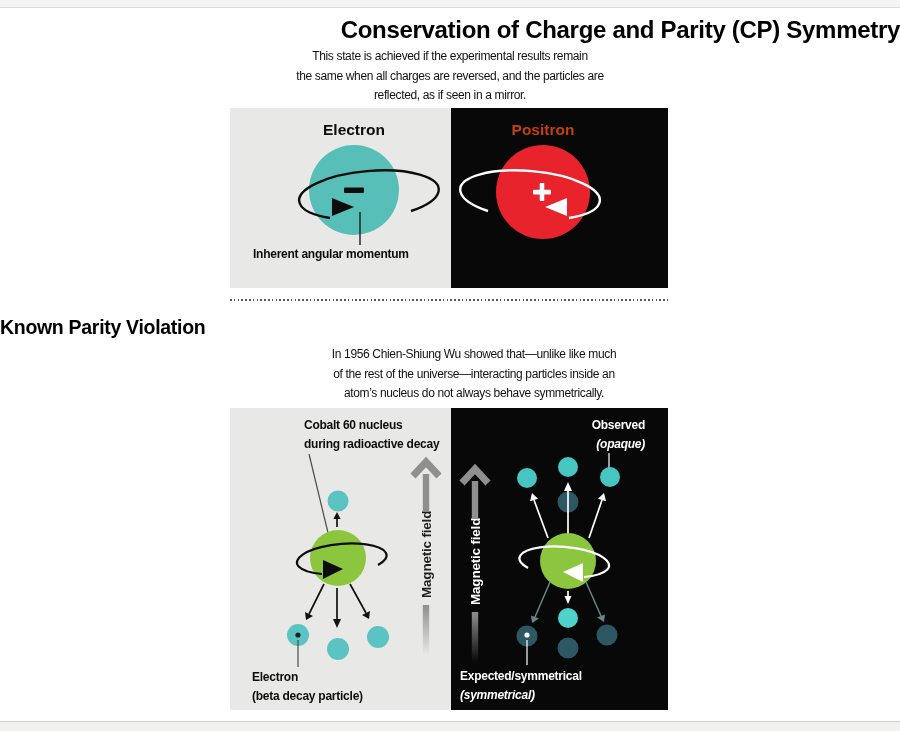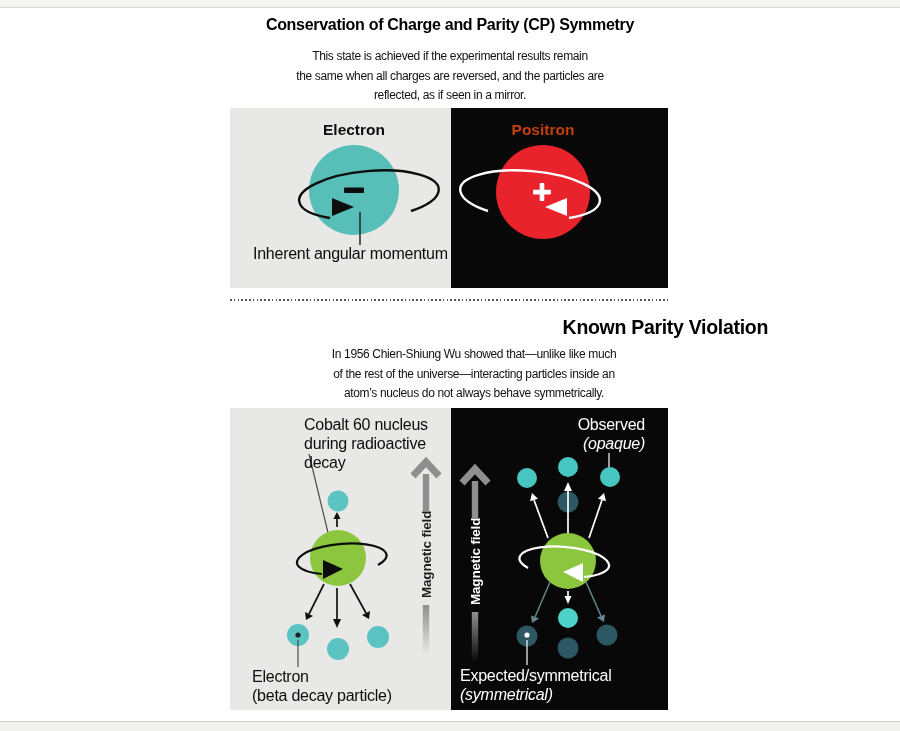--- a/index.html
+++ b/index.html
@@ -1,40 +1,40 @@
 <!DOCTYPE html>
 <html><head>
 <meta charset="utf-8">
 <style>
   html,body{margin:0;padding:0;}
   body{width:900px;height:731px;background:#ffffff;position:relative;overflow:hidden;
        font-family:"Liberation Sans","DejaVu Sans",sans-serif;-webkit-font-smoothing:antialiased;}
   .band-top{position:absolute;left:0;top:0;width:900px;height:7px;background:#f4f4f2;border-bottom:1px solid #d9d9d7;}
   .band-bottom{position:absolute;left:0;top:721px;width:900px;height:10px;background:#f1f1ef;border-top:1px solid #cdcdcb;}
-  .main-title{position:absolute;left:0;top:16px;width:900px;margin:0;text-align:center;
-              font-size:16px;font-weight:bold;color:#000;letter-spacing:-0.3px;}
-  .section-title{position:absolute;left:0;top:316px;width:768px;margin:0;text-align:right;
+  .main-title{position:absolute;left:0;top:16px;width:900px;margin:0;text-align:right;
+              font-size:24px;font-weight:bold;color:#000;letter-spacing:-0.3px;}
+  .section-title{position:absolute;left:0;top:316px;width:768px;margin:0;text-align:left;
               font-size:19.5px;font-weight:bold;color:#000;letter-spacing:-0.3px;}
   .para{position:absolute;left:0;width:900px;text-align:center;font-size:12px;line-height:19.5px;
         color:#111;letter-spacing:-0.35px;}
   .para1{top:47px;}
   .para2{top:345px;margin-left:24px;}
   .diagram{position:absolute;left:230px;width:438px;}
   .d1{top:108px;height:180px;}
   .d2{top:408px;height:302px;}
   .panel{position:absolute;top:0;height:100%;}
   .panel.light{background:#e8e8e6;}
   .panel.dark{background:#080808;}
   .pl{left:0;width:221px;}
   .pr{left:221px;width:217px;}
   .panel-svg{position:absolute;left:0;top:0;}
   .panel-heading{position:absolute;top:13px;font-size:15.5px;font-weight:bold;text-align:center;color:#0d0d0d;}
   .ph-electron{left:28px;width:192px;}
   .ph-positron{left:0px;width:184px;color:#c2410c;}
-  .label{position:absolute;font-size:16px;line-height:18.8px;letter-spacing:-0.25px;color:#0d0d0d;}
+  .label{position:absolute;font-size:12px;line-height:18.8px;letter-spacing:-0.25px;color:#0d0d0d;font-weight:bold;}
   .label.white{color:#fff;}
   .label .it{font-style:italic;}
   .divider{position:absolute;left:230px;top:299px;width:438px;height:2px;
            background:repeating-linear-gradient(90deg,#555 0,#555 1.6px,transparent 1.6px,transparent 3.8px);}
 </style>
 </head>
 <body>
 
 <div>
   <div class="band-top"></div>

